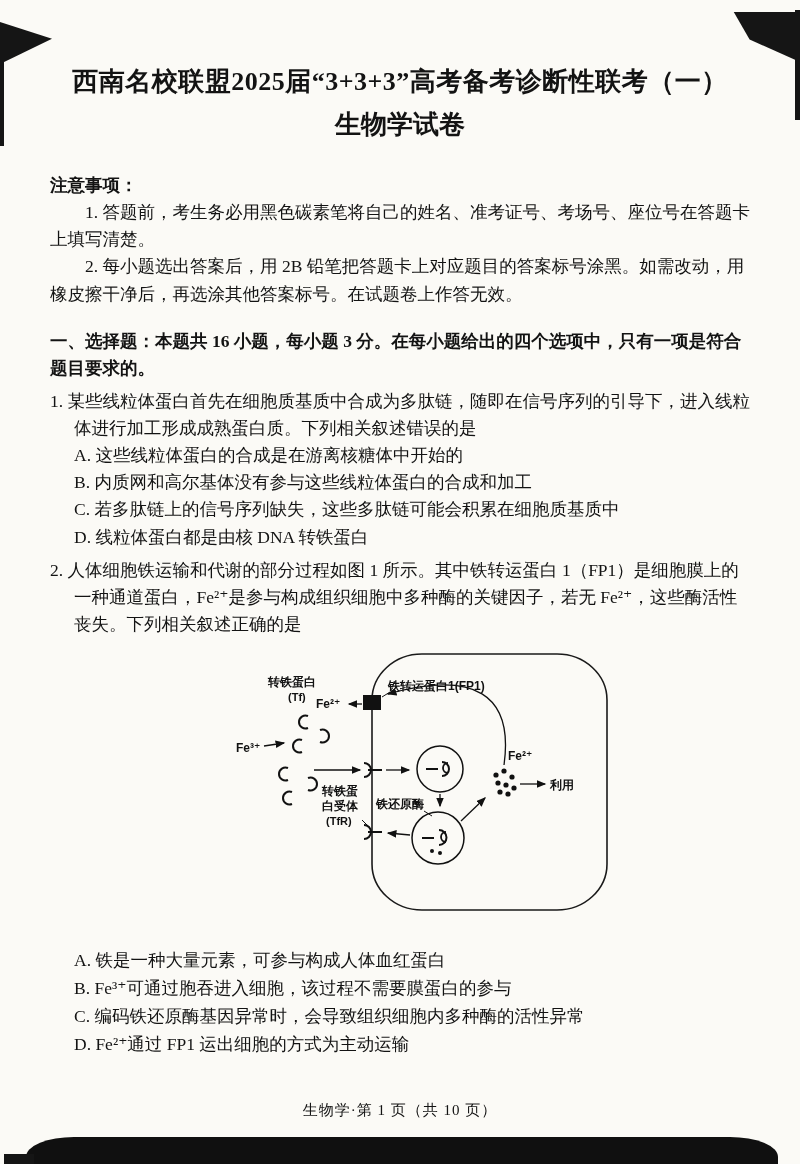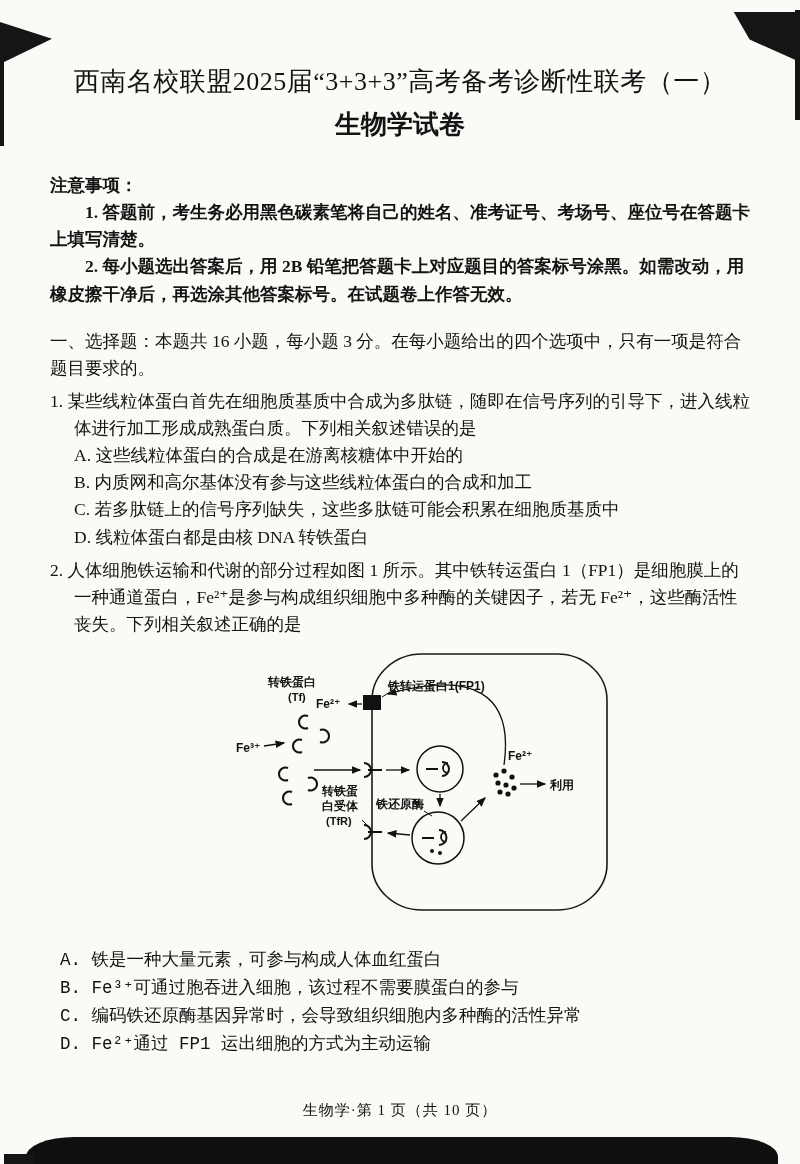--- a/index.html
+++ b/index.html
@@ -15,33 +15,33 @@
 
   
   .scan { position: absolute; background: #151515; }
   .scan-tl { top: 22px; left: 0; width: 52px; height: 42px; clip-path: polygon(0 0, 100% 40%, 0 100%); }
   .scan-tr { top: 12px; right: 0; width: 72px; height: 50px; clip-path: polygon(8% 0, 100% 0, 100% 100%, 30% 55%); }
   .scan-left-strip { top: 26px; left: 0; width: 4px; height: 120px; }
   .scan-right-strip { top: 10px; right: 0; width: 5px; height: 110px; }
   .scan-bottom { bottom: 0; left: 26px; right: 22px; height: 27px; border-radius: 48px 48px 0 0 / 20px 20px 0 0; background: #101010; }
   .scan-bottom-corner { bottom: 0; left: 4px; width: 30px; height: 10px; }
 
-  .title { text-align: center; font-size: 26px; font-weight: normal; letter-spacing: 0.5px; }
+  .title { text-align: center; font-size: 26px; font-weight: bold; letter-spacing: 0.5px; }
   .subtitle { text-align: center; font-size: 26px; font-weight: bold; margin-top: 8px; }
 
   .notices { margin-top: 30px; font-size: 17.5px; line-height: 1.55; }
   .notices-title { font-weight: bold; }
-  .notice-item { text-indent: 2em; font-weight: bold; }
+  .notice-item { text-indent: 2em; }
 
-  .section-header { margin-top: 20px; font-size: 17.5px; font-weight: normal; line-height: 1.55; }
+  .section-header { margin-top: 20px; font-size: 17.5px; font-weight: bold; line-height: 1.55; }
 
   .question { font-size: 17.5px; line-height: 1.55; margin-top: 6px; }
   .stem { padding-left: 24px; text-indent: -24px; }
   .options-1 .option { margin-left: 24px; }
-  .options-2 .option { margin-left: 10px; line-height: 1.6; font-family: Liberation Mono, monospace; }
+  .options-2 .option { margin-left: 24px; line-height: 1.6; }
 
   .figure-wrap { width: 440px; margin: 4px auto 0 auto; transform: translateX(32px); text-align: center; }
   .figure-caption { font-size: 15px; font-weight: bold; margin-top: 2px; font-family: "Liberation Sans", sans-serif; }
 
   svg text { font-family: "Liberation Sans", "DejaVu Sans", sans-serif; font-size: 12px; font-weight: 600; fill: #111; }
   svg .small { font-size: 11px; }
 
   .footer { position: absolute; bottom: 44px; left: 0; width: 100%; text-align: center; font-size: 15px; letter-spacing: 1px; }
 </style>
 </head>

